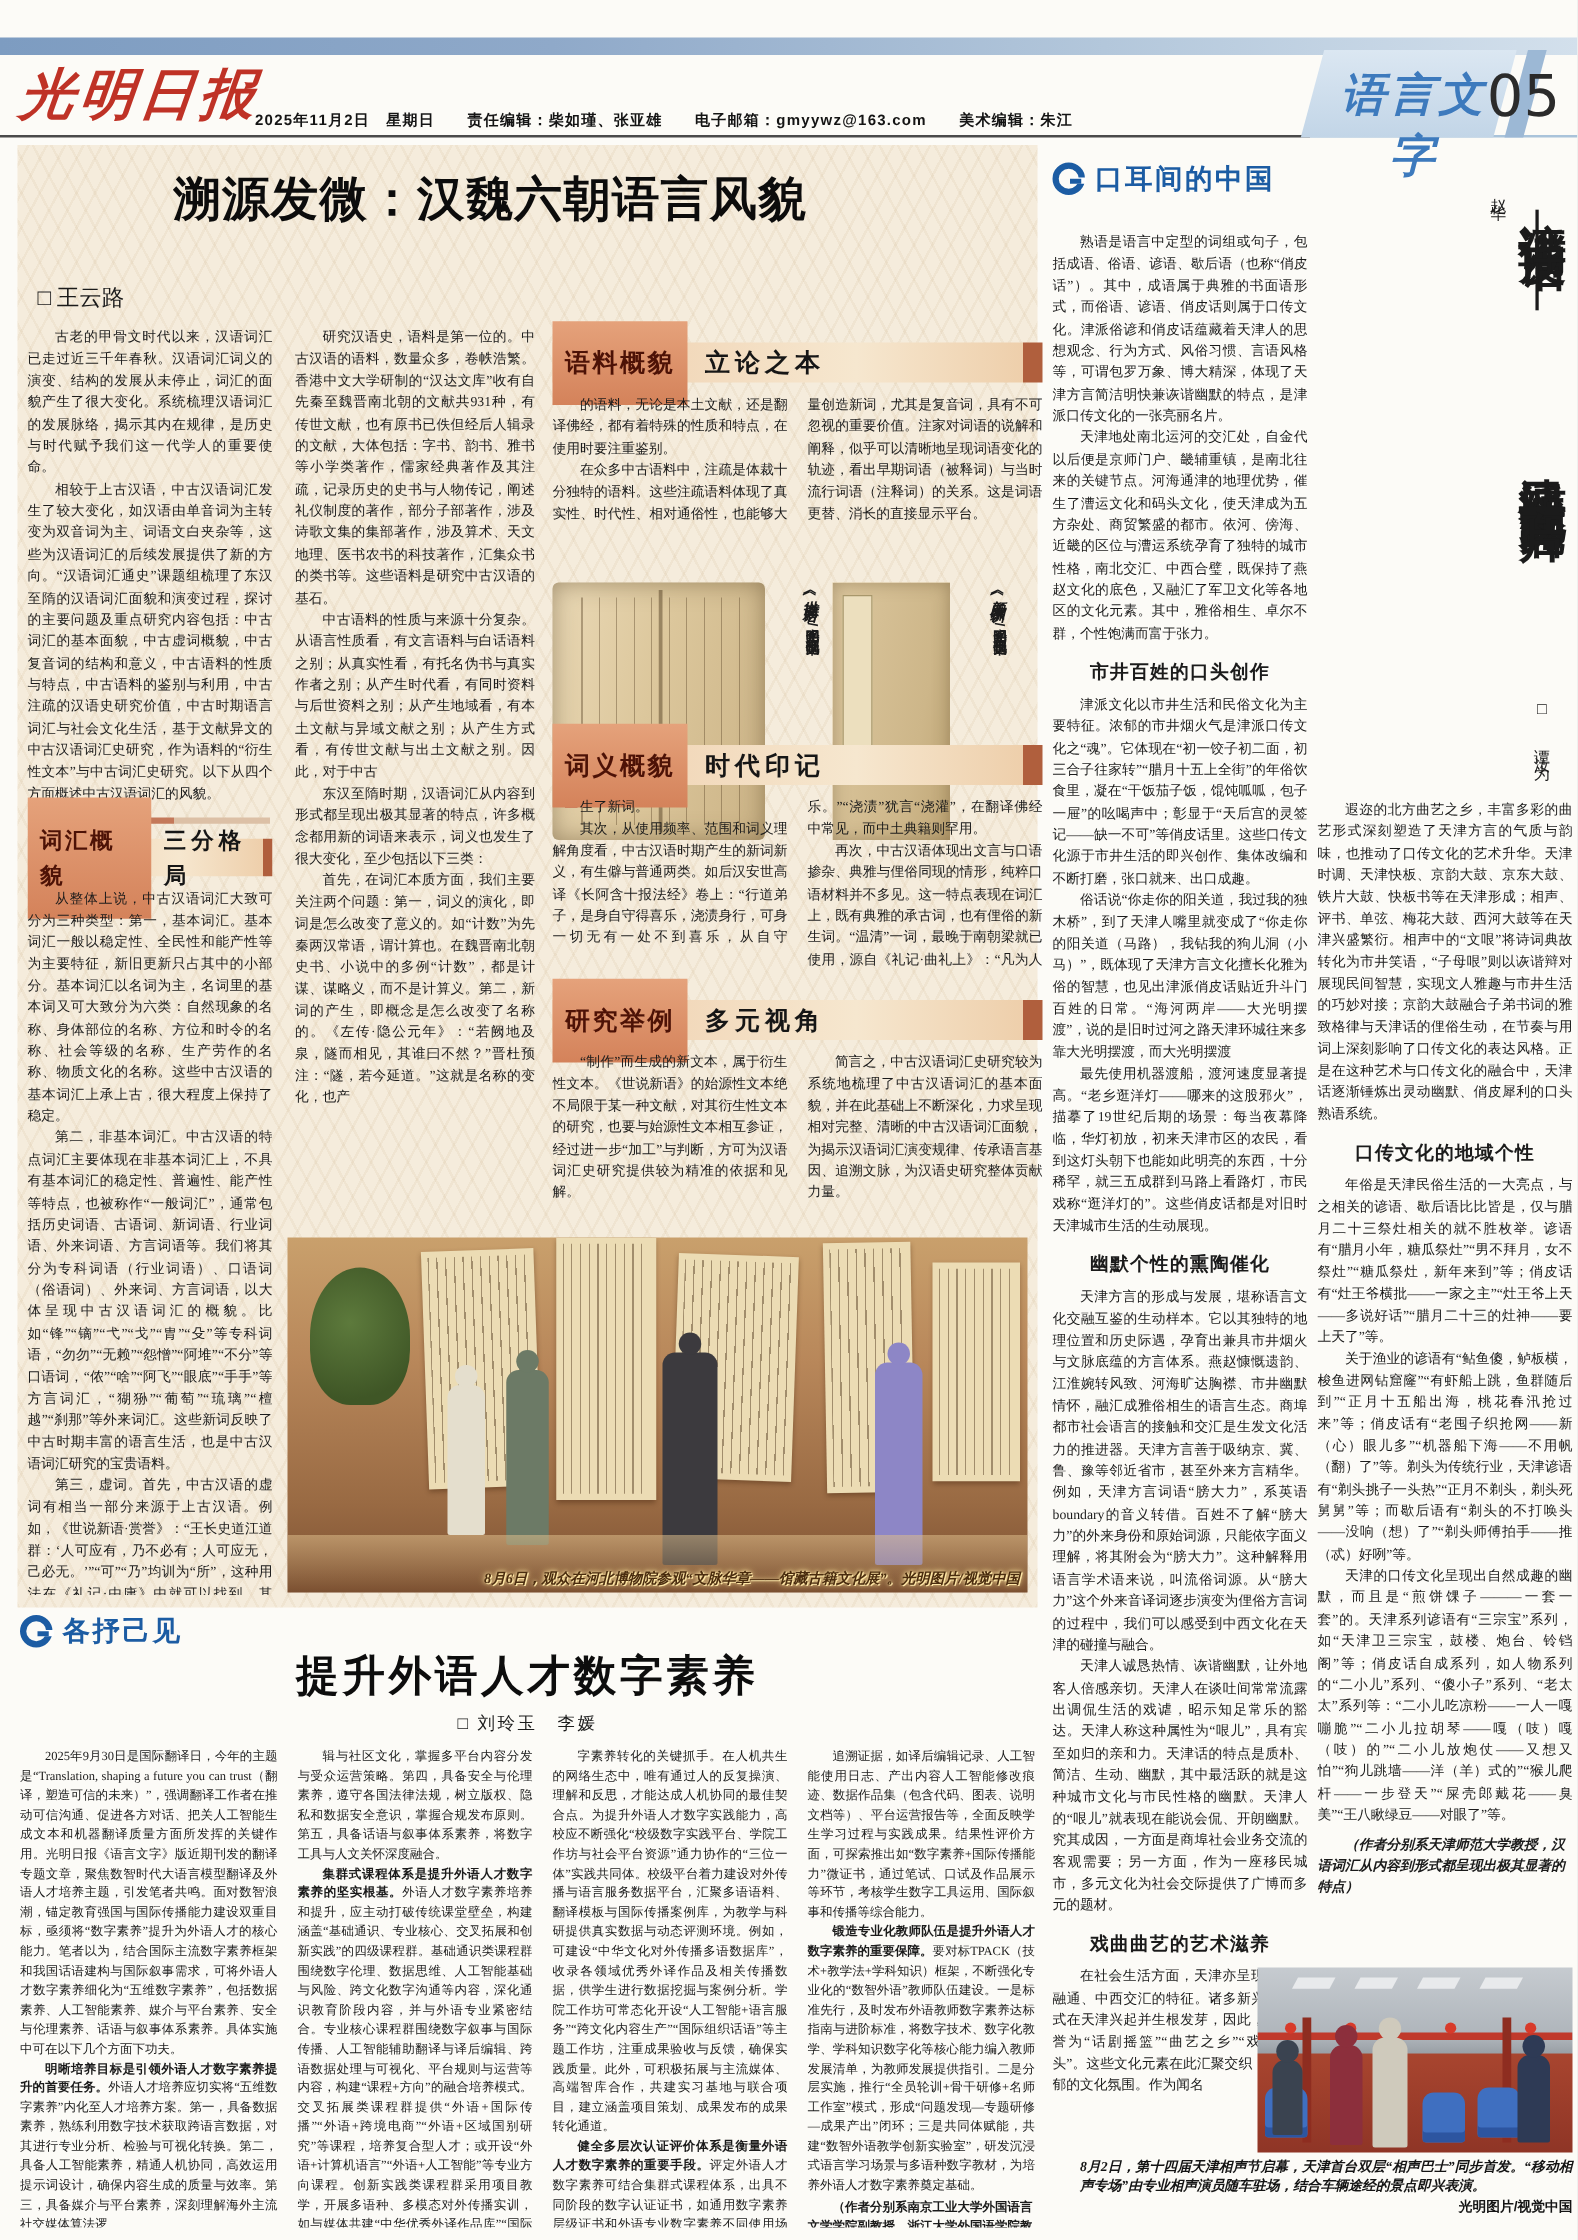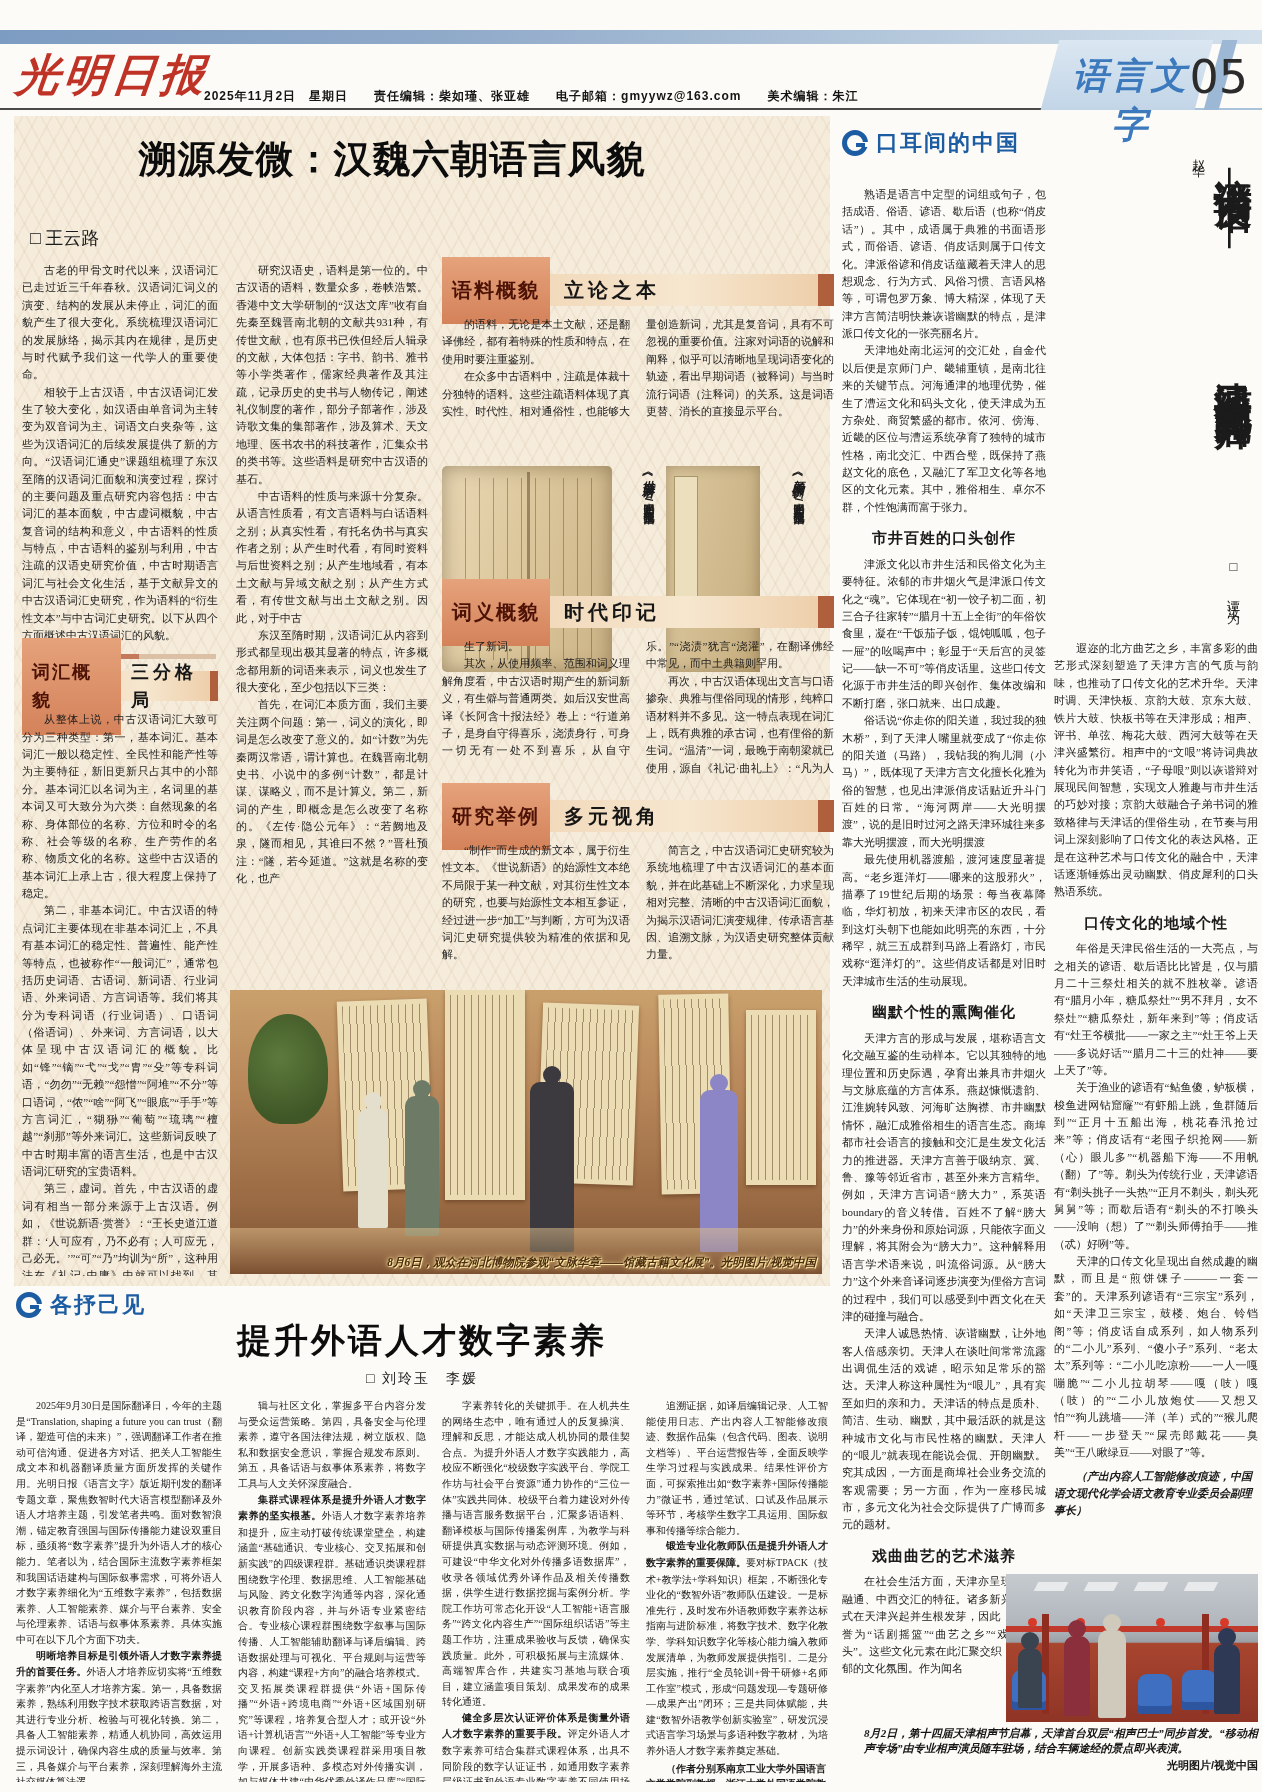--- a/index.html
+++ b/index.html
@@ -21,21 +21,21 @@
   .badge-stripe { position:absolute; left:1213px; top:40px; width:15px; height:70px;
                   background:#9cb8d5; transform:skewX(-15deg); }
   .badge-text { position:absolute; left:1056px; top:52px; width:150px; text-align:center; font-size:36px;
                 font-weight:bold; color:#3d7abd; letter-spacing:3px; font-family:"Liberation Serif",serif;font-style:italic; }
   .pagenum { position:absolute; right:14px; top:50px; font-size:46px; color:#2b2b2b;
              font-family:"DejaVu Sans",sans-serif; }
 
   
   .para { text-indent:2em; text-align:justify; margin:0; }
   .flowcol { overflow:hidden; font-size:11px; line-height:1.58; }
-  b { font-family:Liberation Mono, monospace; font-weight:bold; }
+  b { font-family:Liberation Sans, sans-serif; font-weight:bold; }
 
   
   .main-article { position:absolute; left:14px; top:116px; width:816px; height:1170px;
       background-color:#f5ecdc;
       background-image:repeating-linear-gradient(62deg,rgba(203,176,135,.13) 0 2px,transparent 2px 13px),
                        repeating-linear-gradient(-62deg,rgba(203,176,135,.13) 0 2px,transparent 2px 13px); }
   .m-headline { position:absolute; left:6px; top:18px; width:744px; text-align:center; font-size:38px;
                 font-weight:bold; color:#0c0c0c; letter-spacing:1px; }
   .m-byline { position:absolute; left:16px; top:110px; font-size:18px; }
   .colA { position:absolute; left:8px; top:146px; width:196px; height:1014px; }
@@ -274,21 +274,21 @@
   <div class="r-col2 flowcol">
     <div>
         <p class="para">遐迩的北方曲艺之乡，丰富多彩的曲艺形式深刻塑造了天津方言的气质与韵味，也推动了口传文化的艺术升华。天津时调、天津快板、京韵大鼓、京东大鼓、铁片大鼓、快板书等在天津形成；相声、评书、单弦、梅花大鼓、西河大鼓等在天津兴盛繁衍。相声中的“文哏”将诗词典故转化为市井笑语，“子母哏”则以诙谐辩对展现民间智慧，实现文人雅趣与市井生活的巧妙对接；京韵大鼓融合子弟书词的雅致格律与天津话的俚俗生动，在节奏与用词上深刻影响了口传文化的表达风格。正是在这种艺术与口传文化的融合中，天津话逐渐锤炼出灵动幽默、俏皮犀利的口头熟语系统。</p>
       </div>
     <h4 class="r-sub">口传文化的地域个性</h4>
     <div>
         <p class="para">年俗是天津民俗生活的一大亮点，与之相关的谚语、歇后语比比皆是，仅与腊月二十三祭灶相关的就不胜枚举。谚语有“腊月小年，糖瓜祭灶”“男不拜月，女不祭灶”“糖瓜祭灶，新年来到”等；俏皮话有“灶王爷横批——一家之主”“灶王爷上天——多说好话”“腊月二十三的灶神——要上天了”等。</p>
         <p class="para">关于渔业的谚语有“鲇鱼傻，鲈板横，梭鱼进网钻窟窿”“有虾船上跳，鱼群随后到”“正月十五船出海，桃花春汛抢过来”等；俏皮话有“老囤子织抢网——新（心）眼儿多”“机器船下海——不用帆（翻）了”等。剃头为传统行业，天津谚语有“剃头挑子一头热”“正月不剃头，剃头死舅舅”等；而歇后语有“剃头的不打唤头——没响（想）了”“剃头师傅拍手——推（忒）好咧”等。</p>
         <p class="para">天津的口传文化呈现出自然成趣的幽默，而且是“煎饼馃子———一套一套”的。天津系列谚语有“三宗宝”系列，如“天津卫三宗宝，鼓楼、炮台、铃铛阁”等；俏皮话自成系列，如人物系列的“二小儿”系列、“傻小子”系列、“老太太”系列等：“二小儿吃凉粉——一人一嘎嘣脆”“二小儿拉胡琴——嘎（吱）嘎（吱）的”“二小儿放炮仗——又想又怕”“狗儿跳墙——洋（羊）式的”“猴儿爬杆——一步登天”“屎壳郎戴花——臭美”“王八瞅绿豆——对眼了”等。</p>
       </div>
-    <p class="r-credit">（产出内容人工智能修改痕迹，中国语文现代化学会语文教育专业委员会副理事长）</p>
+    <p class="r-credit">（作者分别系天津师范大学教授，汉语词汇从内容到形式都呈现出极其显著的特点）</p>
   </div>
 
   <div class="photo-bus">
     <div class="zebra" style="left:30px"></div>
     <div class="zebra" style="left:80px"></div>
     <div class="zebra" style="left:130px"></div>
     <div class="zebra" style="left:180px"></div>
     <div class="bus-rail"></div>
     <div class="lantern" style="left:22px"></div>
     <div class="lantern" style="left:70px"></div>

